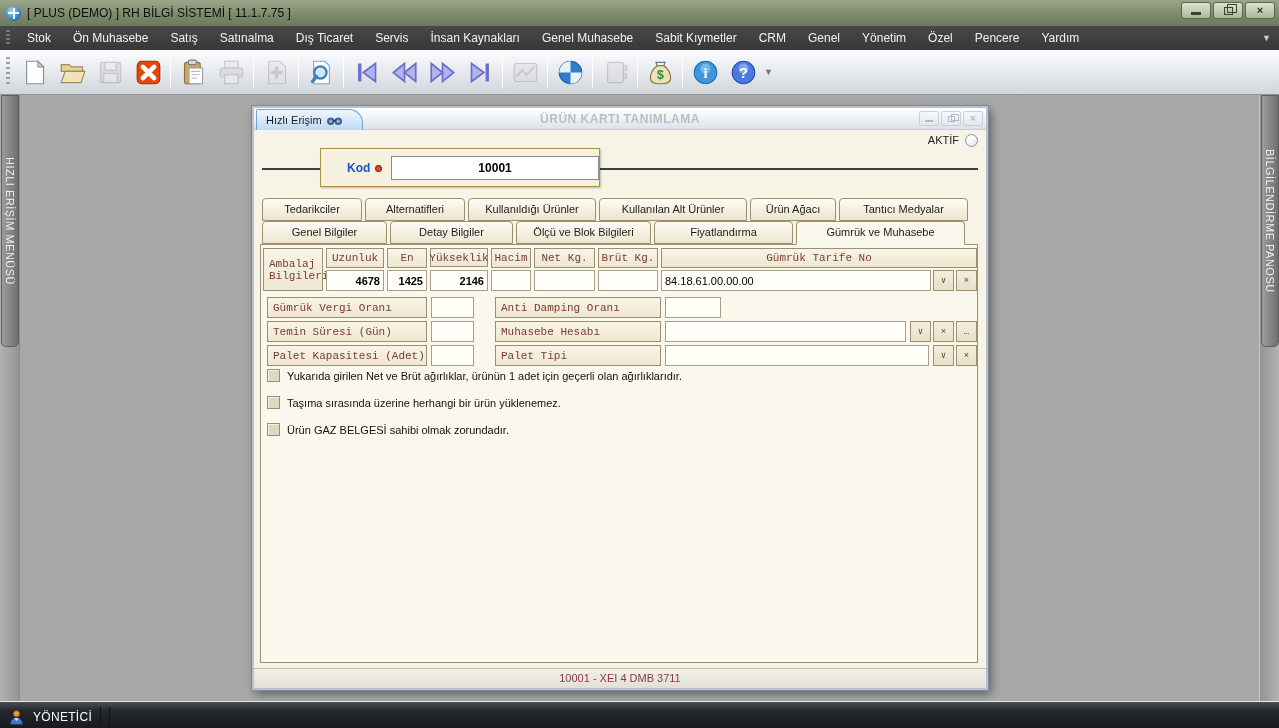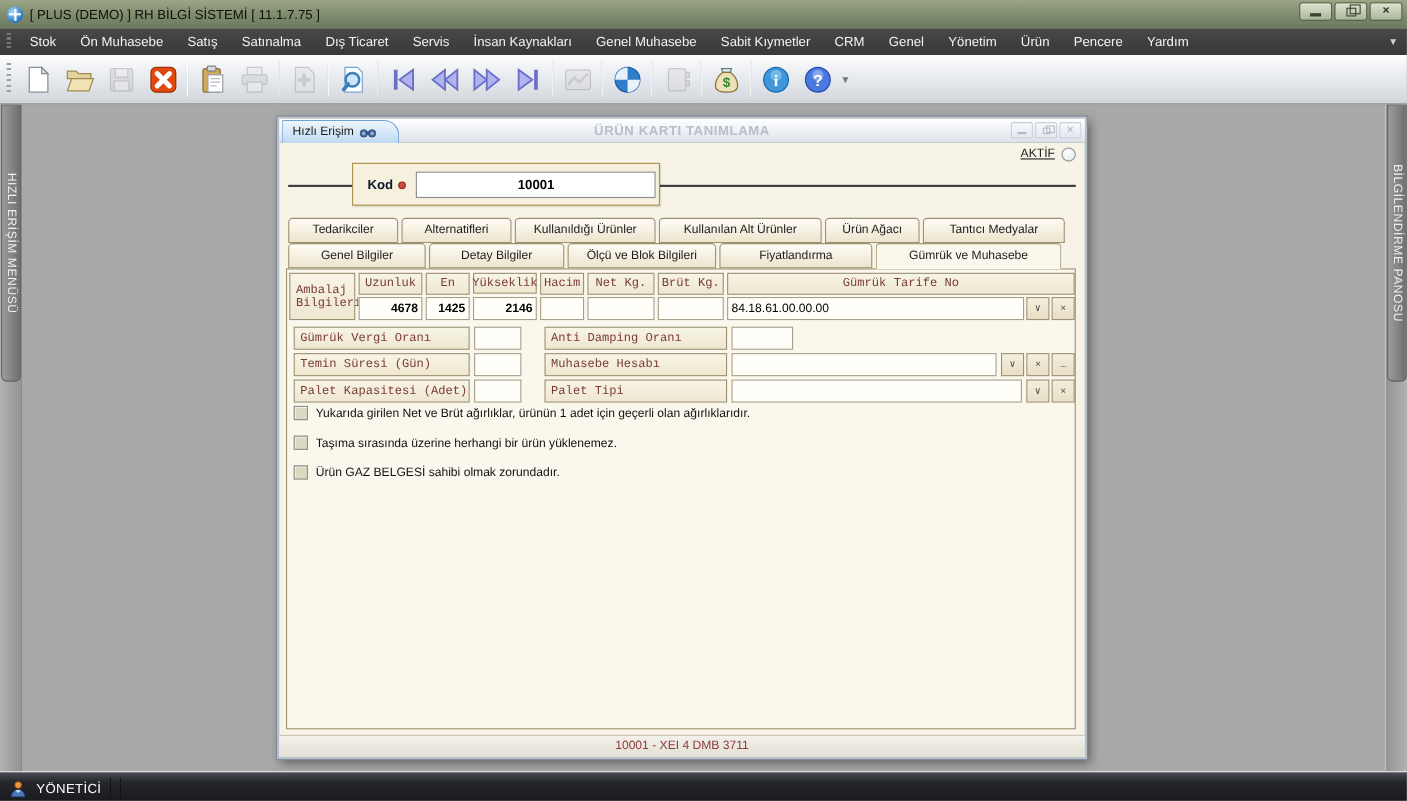--- a/index.html
+++ b/index.html
@@ -66,30 +66,30 @@
     border-radius:2px 14px 0 0; display:flex; align-items:center; gap:5px; font-size:11px; color:#1c1c1c; z-index:3; }
   .quicktab svg { width:15px; height:11px; }
   .mctrls { position:absolute; right:3px; top:3px; display:flex; gap:2px; z-index:3; }
   .mbtn { width:20px; height:15px; background:linear-gradient(180deg,#f6f8fb,#e3e8ee); border:1px solid #c7d0da;
     border-radius:2px; color:#b3bbc6; font-size:10px; font-weight:bold; display:flex; align-items:center; justify-content:center; line-height:1; }
   .mbtn .minbar2 { width:8px; height:2px; background:#b3bbc6; margin-top:5px; }
   .mbtn .restbox2 { width:7px; height:6px; border:1px solid #b3bbc6; position:relative; }
   .mbtn .restbox2::before { content:''; position:absolute; left:2px; top:-3px; width:6px; height:5px; border:1px solid #b3bbc6; }
 
   .aktif-row { height:20px; flex:0 0 auto; display:flex; align-items:center; justify-content:flex-end;
-    gap:6px; padding-right:8px; font-size:11px; color:#222;text-decoration:underline; }
+    gap:6px; padding-right:8px; font-size:11px; color:#222; }
   .radio { width:13px; height:13px; border-radius:50%; border:1px solid #8d939b;
     background:radial-gradient(circle at 35% 30%, #ffffff, #dfe3e8); }
 
   .mbody { position:relative; flex:1 1 auto; }
   .kline { position:absolute; left:8px; right:8px; top:18px; height:2px; background:#3f3f3f; z-index:1; }
   .kodpanel { position:absolute; left:66px; top:-2px; width:280px; height:39px; z-index:2;
     background:#f6f1df; border:1px solid #ab8f4d; box-shadow:1px 1px 2px rgba(0,0,0,.25);
     display:flex; align-items:center; }
-  .kodlabel { font-size:12px; font-weight:bold; color:#0f172a; margin-left:13px; }
+  .kodlabel { font-size:12px; font-weight:bold; color:#1d4ed8; margin-left:26px; }
   .reqdot { width:7px; height:7px; border-radius:50%; background:#d24a38; border:1px solid #8a2a1a; margin:2px 0 0 5px; }
   .kodinput { width:218px; height:24px; margin-left:9px; border:1px solid #8a8a8a; background:#fff;
     font-family:"Liberation Sans",sans-serif; font-size:12px; font-weight:bold; text-align:center; color:#000; }
 
   
   .tabrow { position:absolute; left:8px; display:flex; gap:3px; }
   .tabrowA { top:48px; }
   .tabrowB { top:71px; }
   .tab { height:23px; line-height:21px; text-align:center; font-size:11px; color:#1c1c1c;
     background:linear-gradient(180deg,#fefcf6,#ece4cd); border:1px solid #9c9070; border-radius:4px 4px 0 0; }
@@ -146,21 +146,21 @@
   <span class="menu-item">Satış</span>
   <span class="menu-item">Satınalma</span>
   <span class="menu-item">Dış Ticaret</span>
   <span class="menu-item">Servis</span>
   <span class="menu-item">İnsan Kaynakları</span>
   <span class="menu-item">Genel Muhasebe</span>
   <span class="menu-item">Sabit Kıymetler</span>
   <span class="menu-item">CRM</span>
   <span class="menu-item">Genel</span>
   <span class="menu-item">Yönetim</span>
-  <span class="menu-item">Ürün</span>
+  <span class="menu-item">Özel</span>
   <span class="menu-item">Pencere</span>
   <span class="menu-item">Yardım</span>
   <span class="menu-overflow">▼</span>
 </div>
 
 <div class="toolbar">
   <div class="tgrip"></div>
 
   <div class="tbtn">
     <svg viewBox="0 0 24 24">

